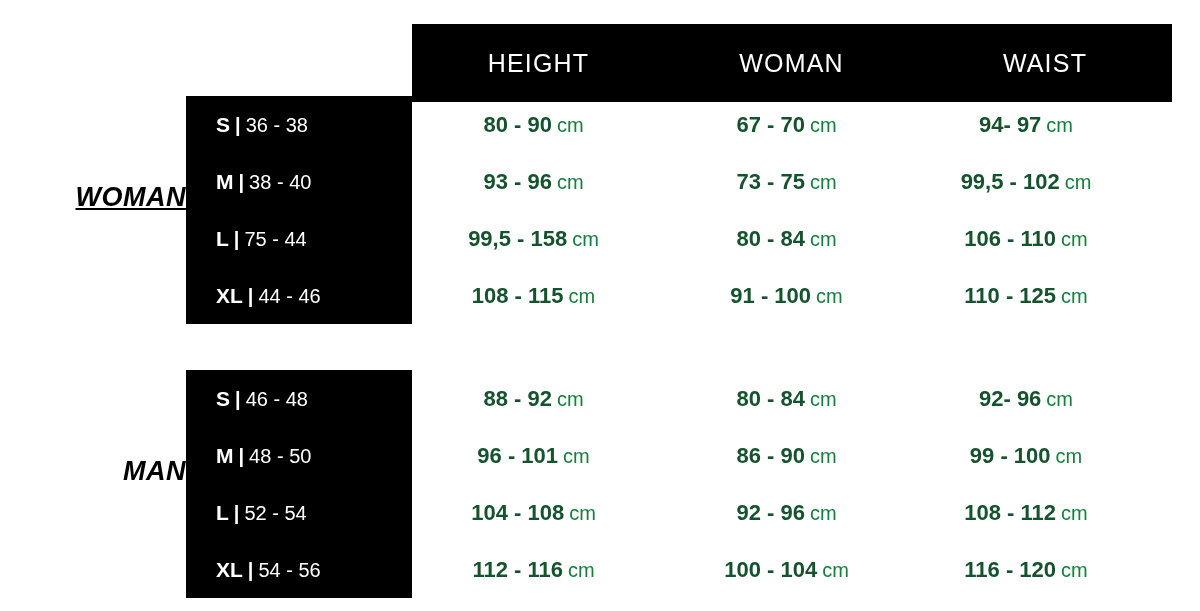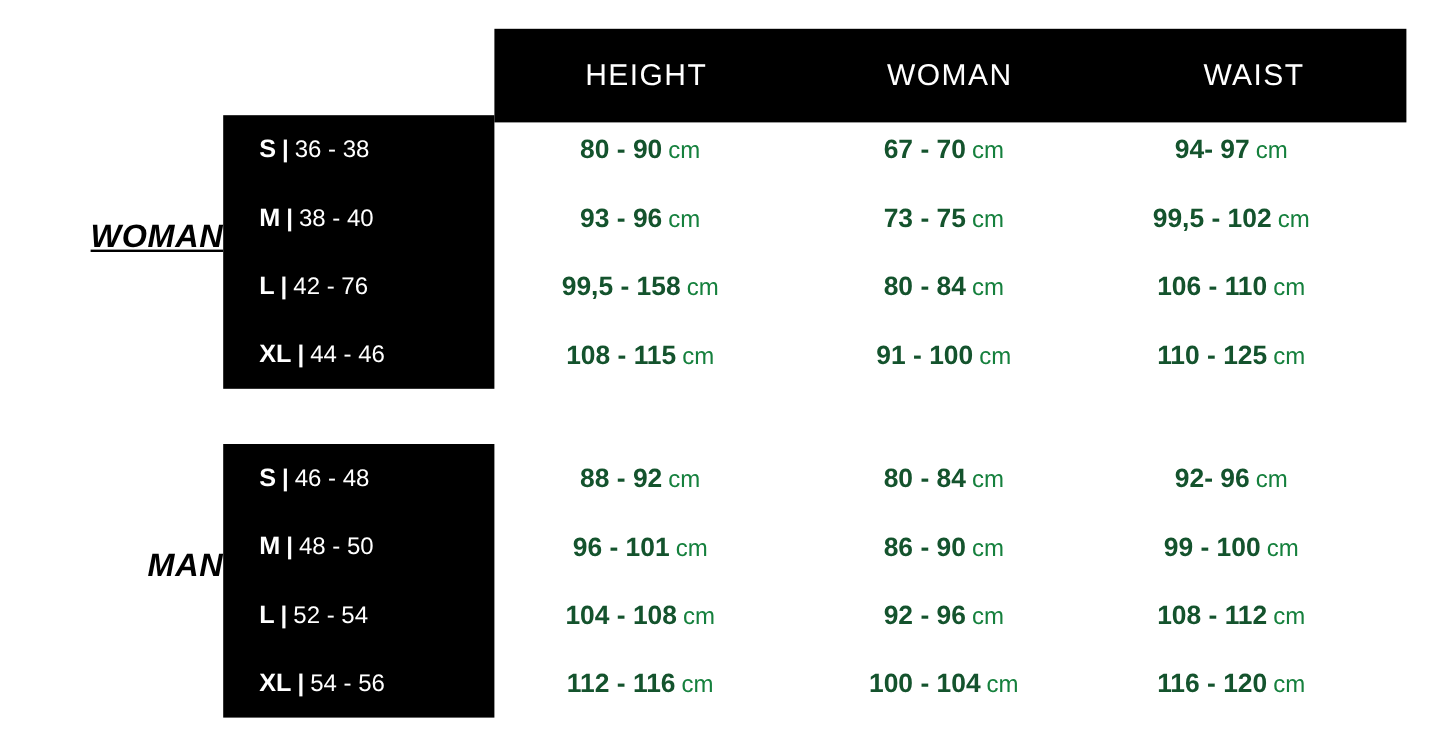--- a/index.html
+++ b/index.html
@@ -170,21 +170,21 @@
         <div class="meas-cell m-bust">
           <span class="val">73 - 75</span><span class="unit">cm</span>
         </div>
         <div class="meas-cell m-waist">
           <span class="val">99,5 - 102</span><span class="unit">cm</span>
         </div>
       </div>
 
       <div class="row">
         <div class="size-cell">
-          <span class="sz">L</span><span class="sep">|</span><span class="rng">42 - 76</span>
+          <span class="sz">L</span><span class="sep">|</span><span class="rng">75 - 44</span>
         </div>
         <div class="meas-cell m-height">
           <span class="val">99,5 - 158</span><span class="unit">cm</span>
         </div>
         <div class="meas-cell m-bust">
           <span class="val">80 - 84</span><span class="unit">cm</span>
         </div>
         <div class="meas-cell m-waist">
           <span class="val">106 - 110</span><span class="unit">cm</span>
         </div>

